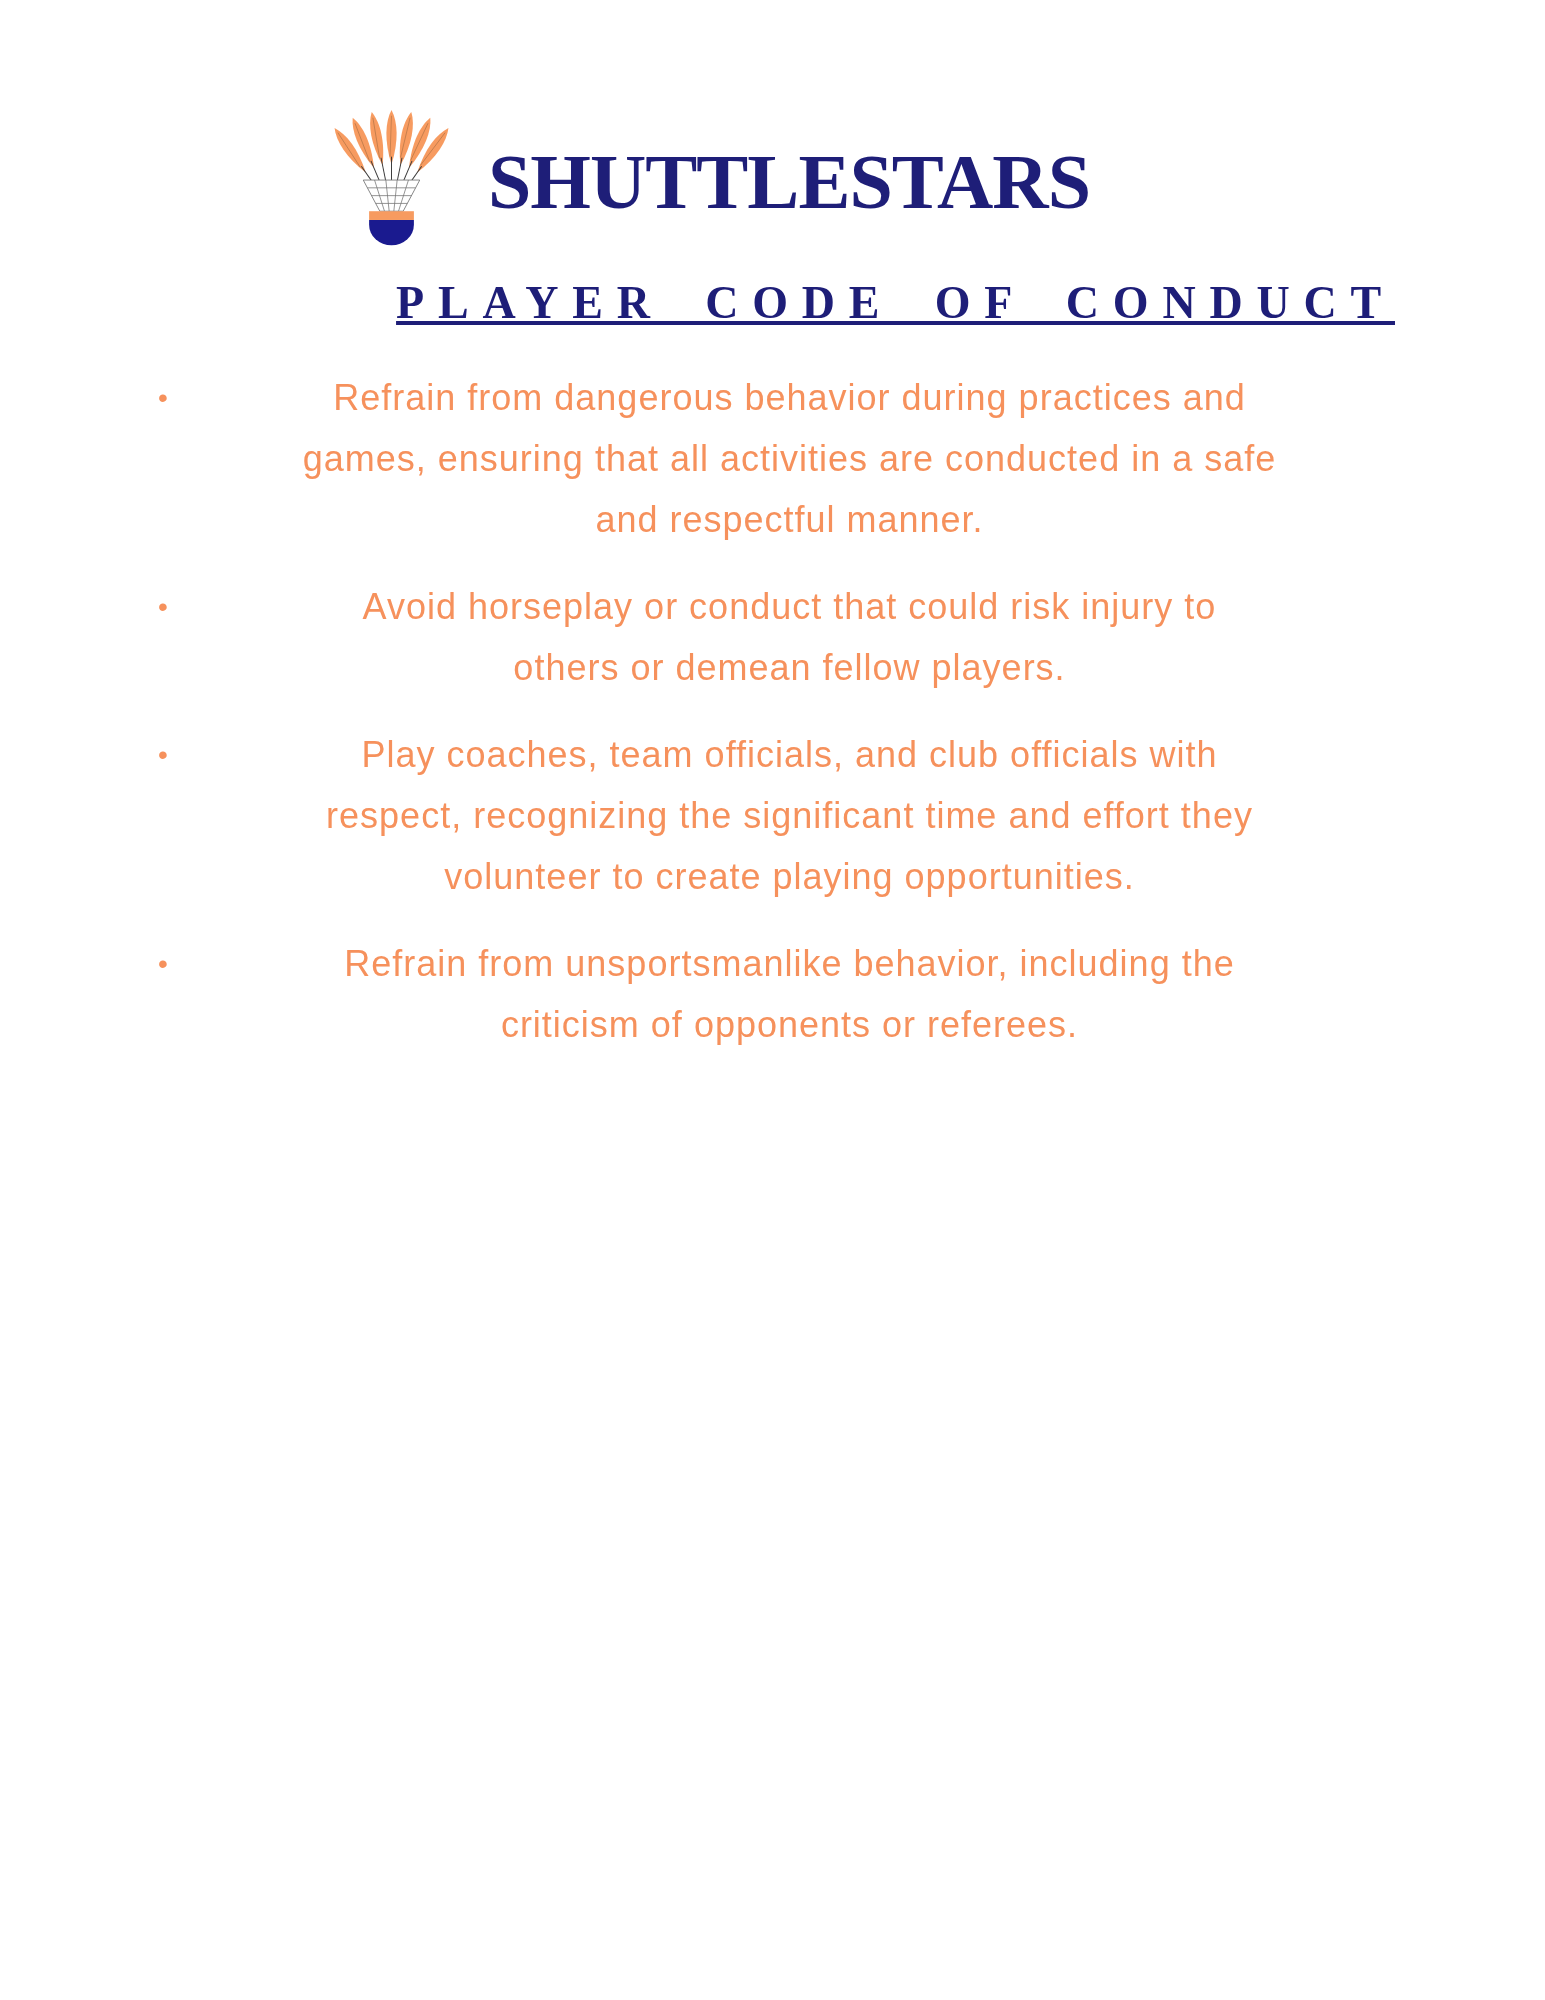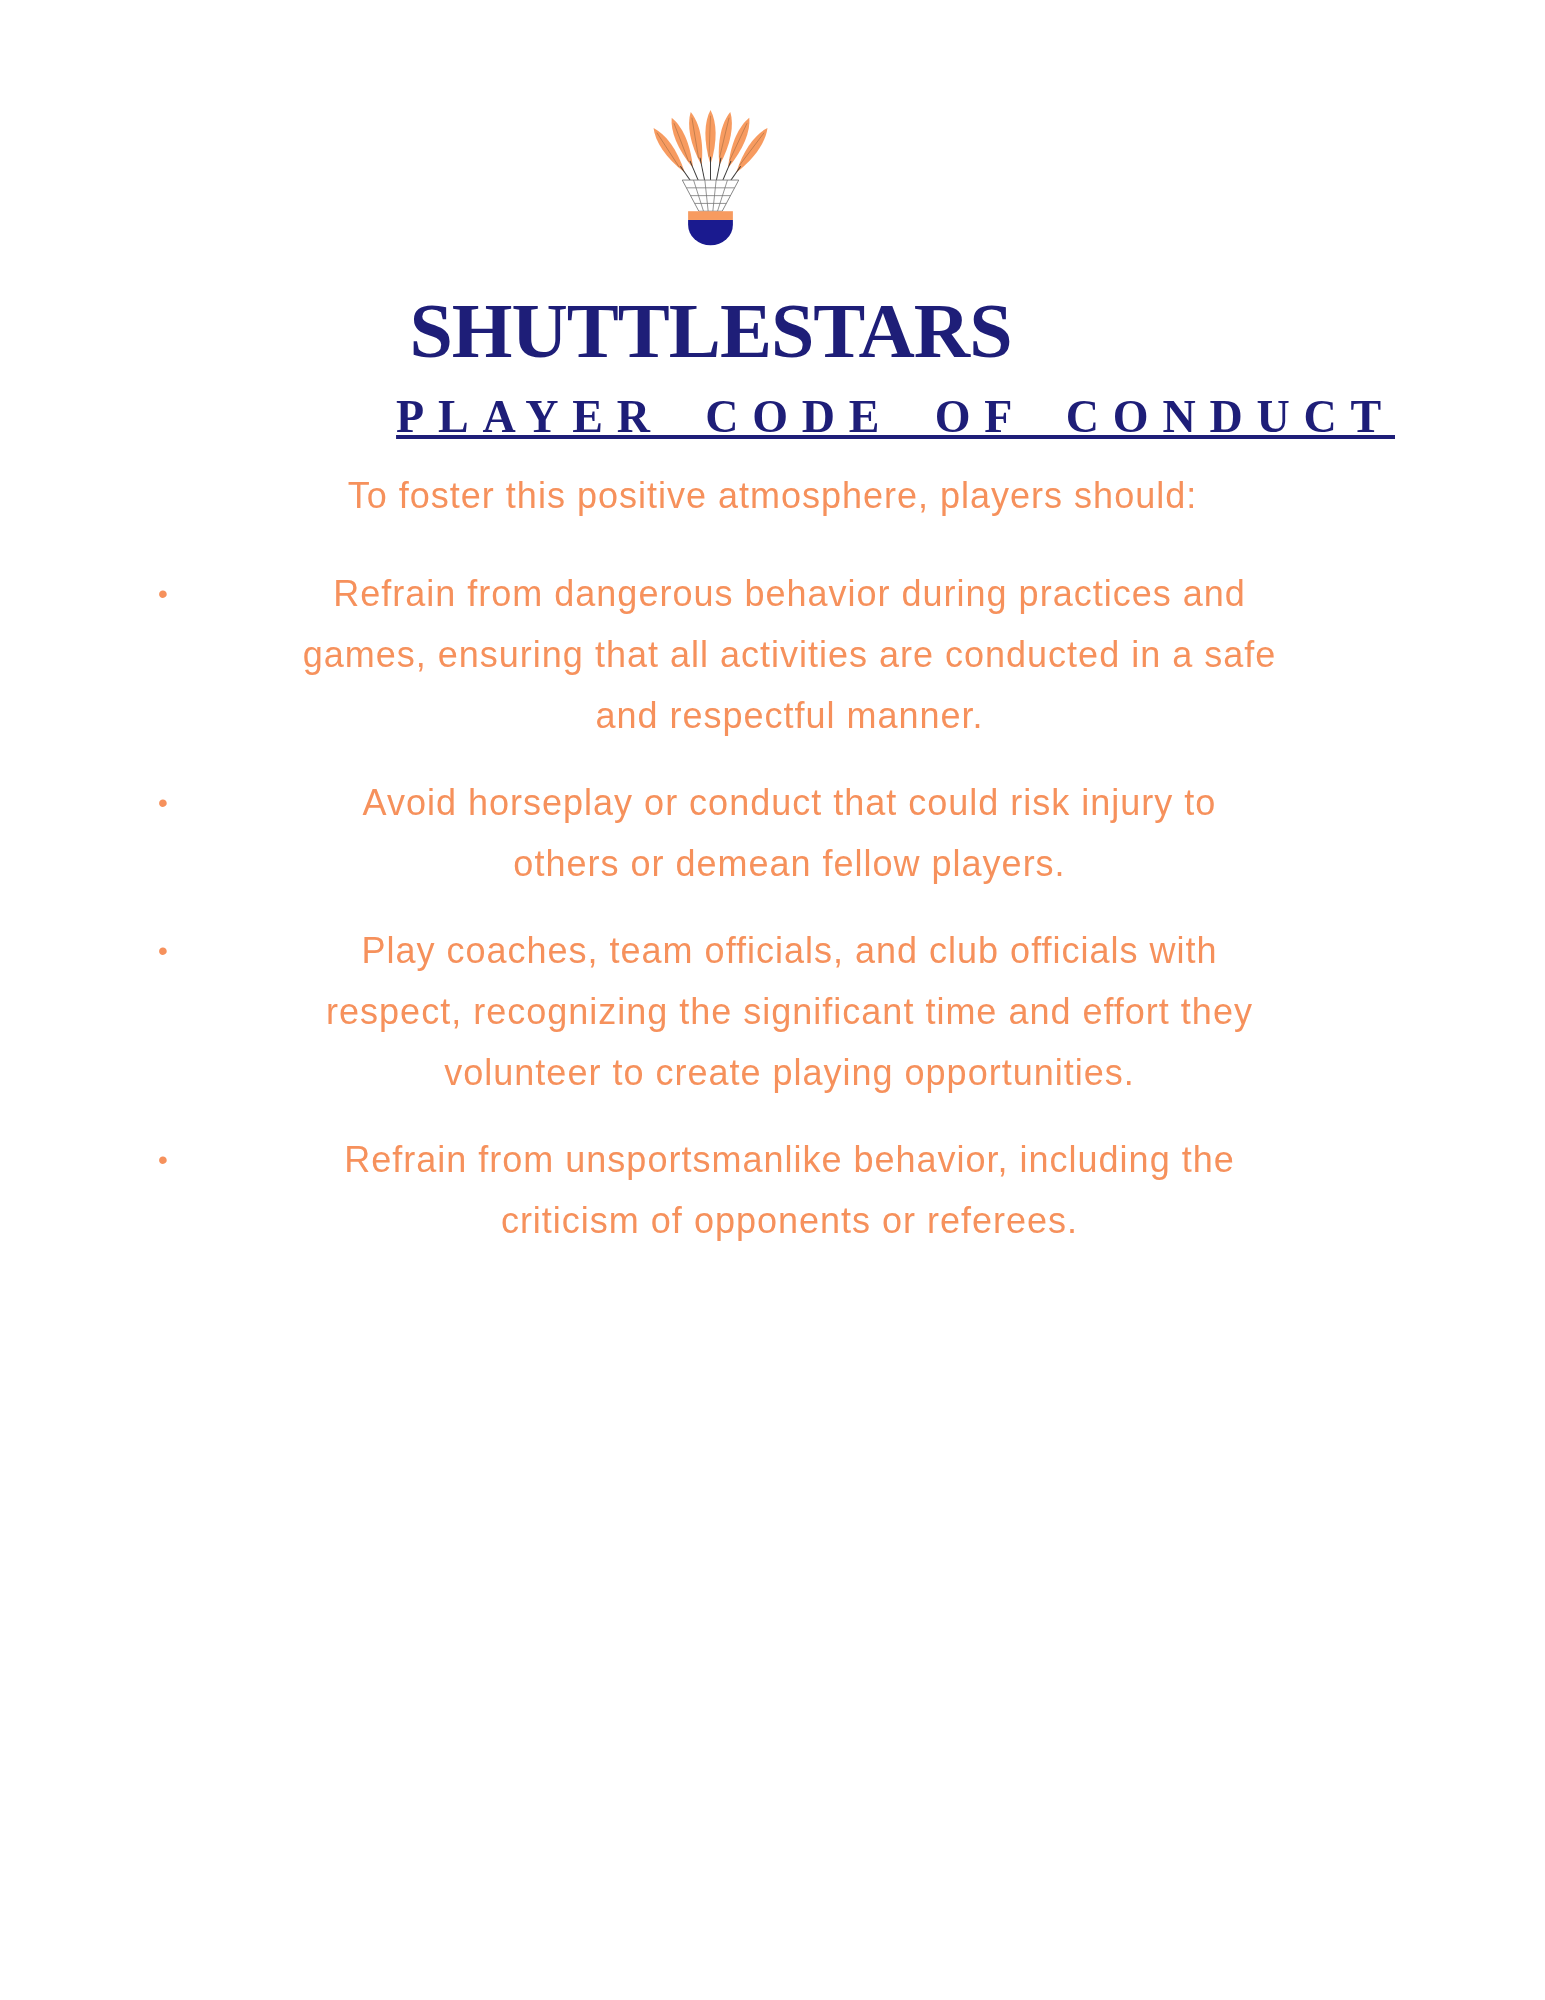--- a/index.html
+++ b/index.html
@@ -21,21 +21,20 @@
     overflow:hidden;
     font-family:"Liberation Sans", sans-serif;
   }
   .header-row{
     margin-top:108px;
     display:flex;
     justify-content:center;
     align-items:center;
     gap:36px;
     transform:translateX(-62px);
-    flex-direction:column;
   }
   .logo{ width:121px; height:148px; flex:0 0 auto; }
   .brand-name{
     font-family:"Liberation Serif", serif;
     font-weight:bold;
     font-size:78px;
     letter-spacing:-1px;
     color:var(--navy);
     line-height:1;
     white-space:nowrap;
@@ -142,21 +141,20 @@
       <rect x="39" y="106" width="46" height="9" style="fill:var(--band-orange)"></rect>
 
       <path d="M39,115 h46 v5 a23,21 0 0 1 -46,0 z" style="fill:var(--cork-navy)"></path>
     </svg>
     <div class="brand-name">SHUTTLESTARS</div>
   </div>
 
   <div class="doc-title">PLAYER CODE OF CONDUCT</div>
 
 
-  <p class="body-text subtitle">To foster this positive atmosphere, players should:</p>
 
   <ul class="conduct-list">
     <li class="body-text">Refrain from dangerous behavior during practices and
 games, ensuring that all activities are conducted in a safe
 and respectful manner.</li>
     <li class="body-text">Avoid horseplay or conduct that could risk injury to
 others or demean fellow players.</li>
     <li class="body-text">Play coaches, team officials, and club officials with
 respect, recognizing the significant time and effort they
 volunteer to create playing opportunities.</li>

